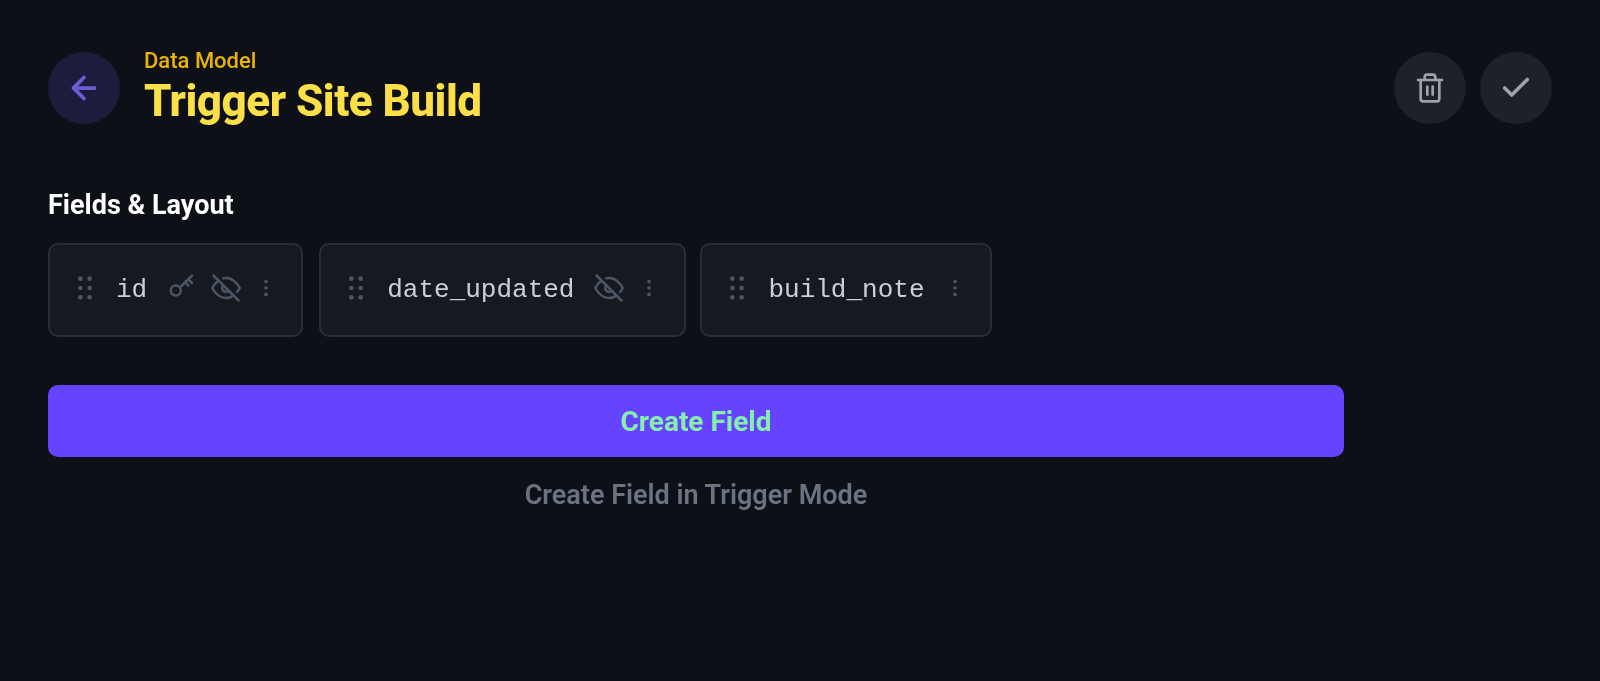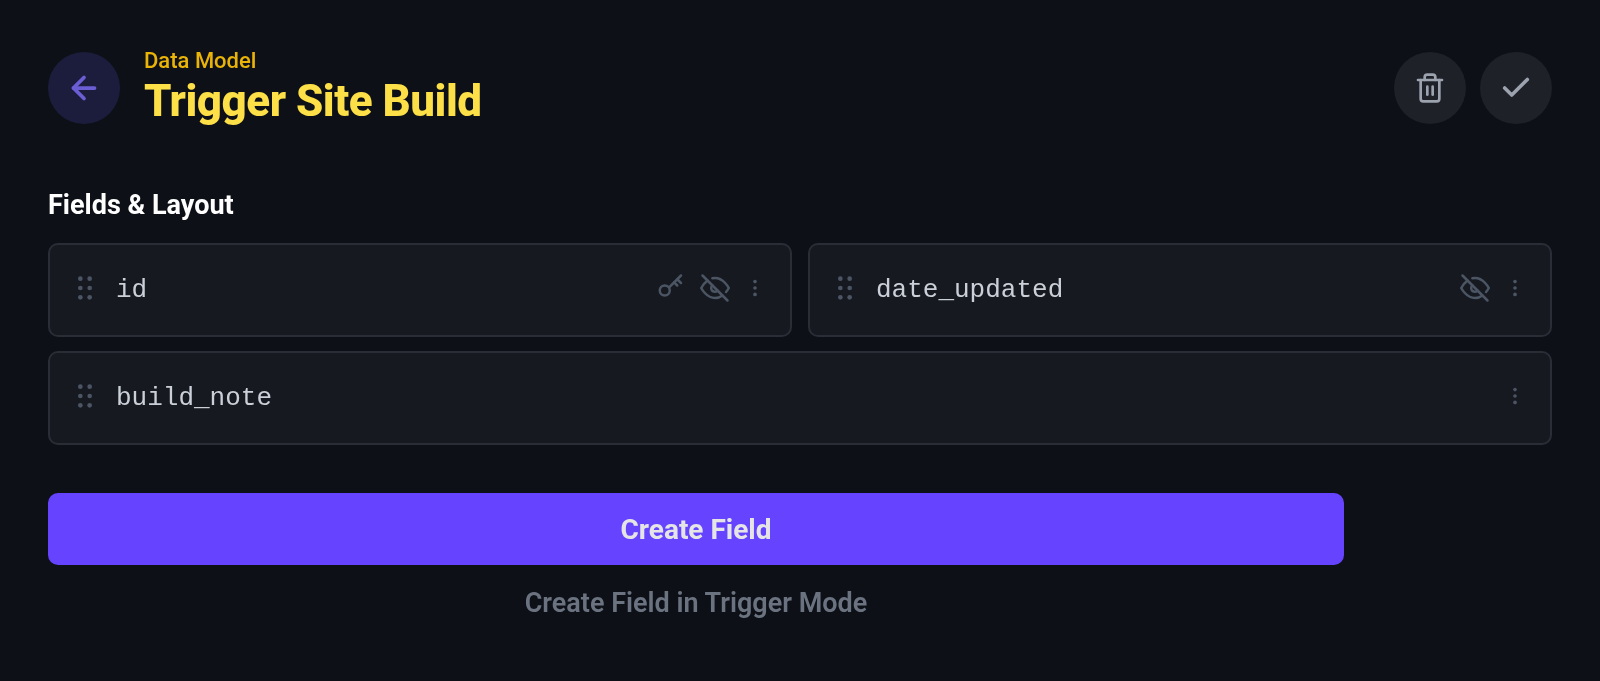--- a/index.html
+++ b/index.html
@@ -73,21 +73,21 @@
       font-weight: 700;
     }
     .section-subtitle {
       color: #f59e0b;
       font-size: 27px;
       font-weight: 700;
     }
     .fields-grid {
       padding: 0 48px;
       display: flex;
-      flex-direction: column;
+      flex-direction: row;
       gap: 14px;
     }
     .fields-row {
       display: flex;
       gap: 16px;
     }
     .field-card {
       background: #161920;
       border: 2px solid #2a2d36;
       border-radius: 10px;
@@ -125,21 +125,21 @@
       cursor: pointer;
     }
     .create-button {
       margin: 48px 48px 0 48px;
       background: #6644ff;
       border-radius: 10px;
       height: 72px;
       display: flex;
       align-items: center;
       justify-content: center;
-      color: #e5e5e5;
+      color: #86efac;
       font-size: 28px;
       font-weight: 700;
       cursor: pointer;
       width: calc(100% - 96px - 208px);
     }
     .advanced-link {
       margin: 22px 48px 0 48px;
       color: #6b7280;
       font-size: 27px;
       font-weight: 600;

